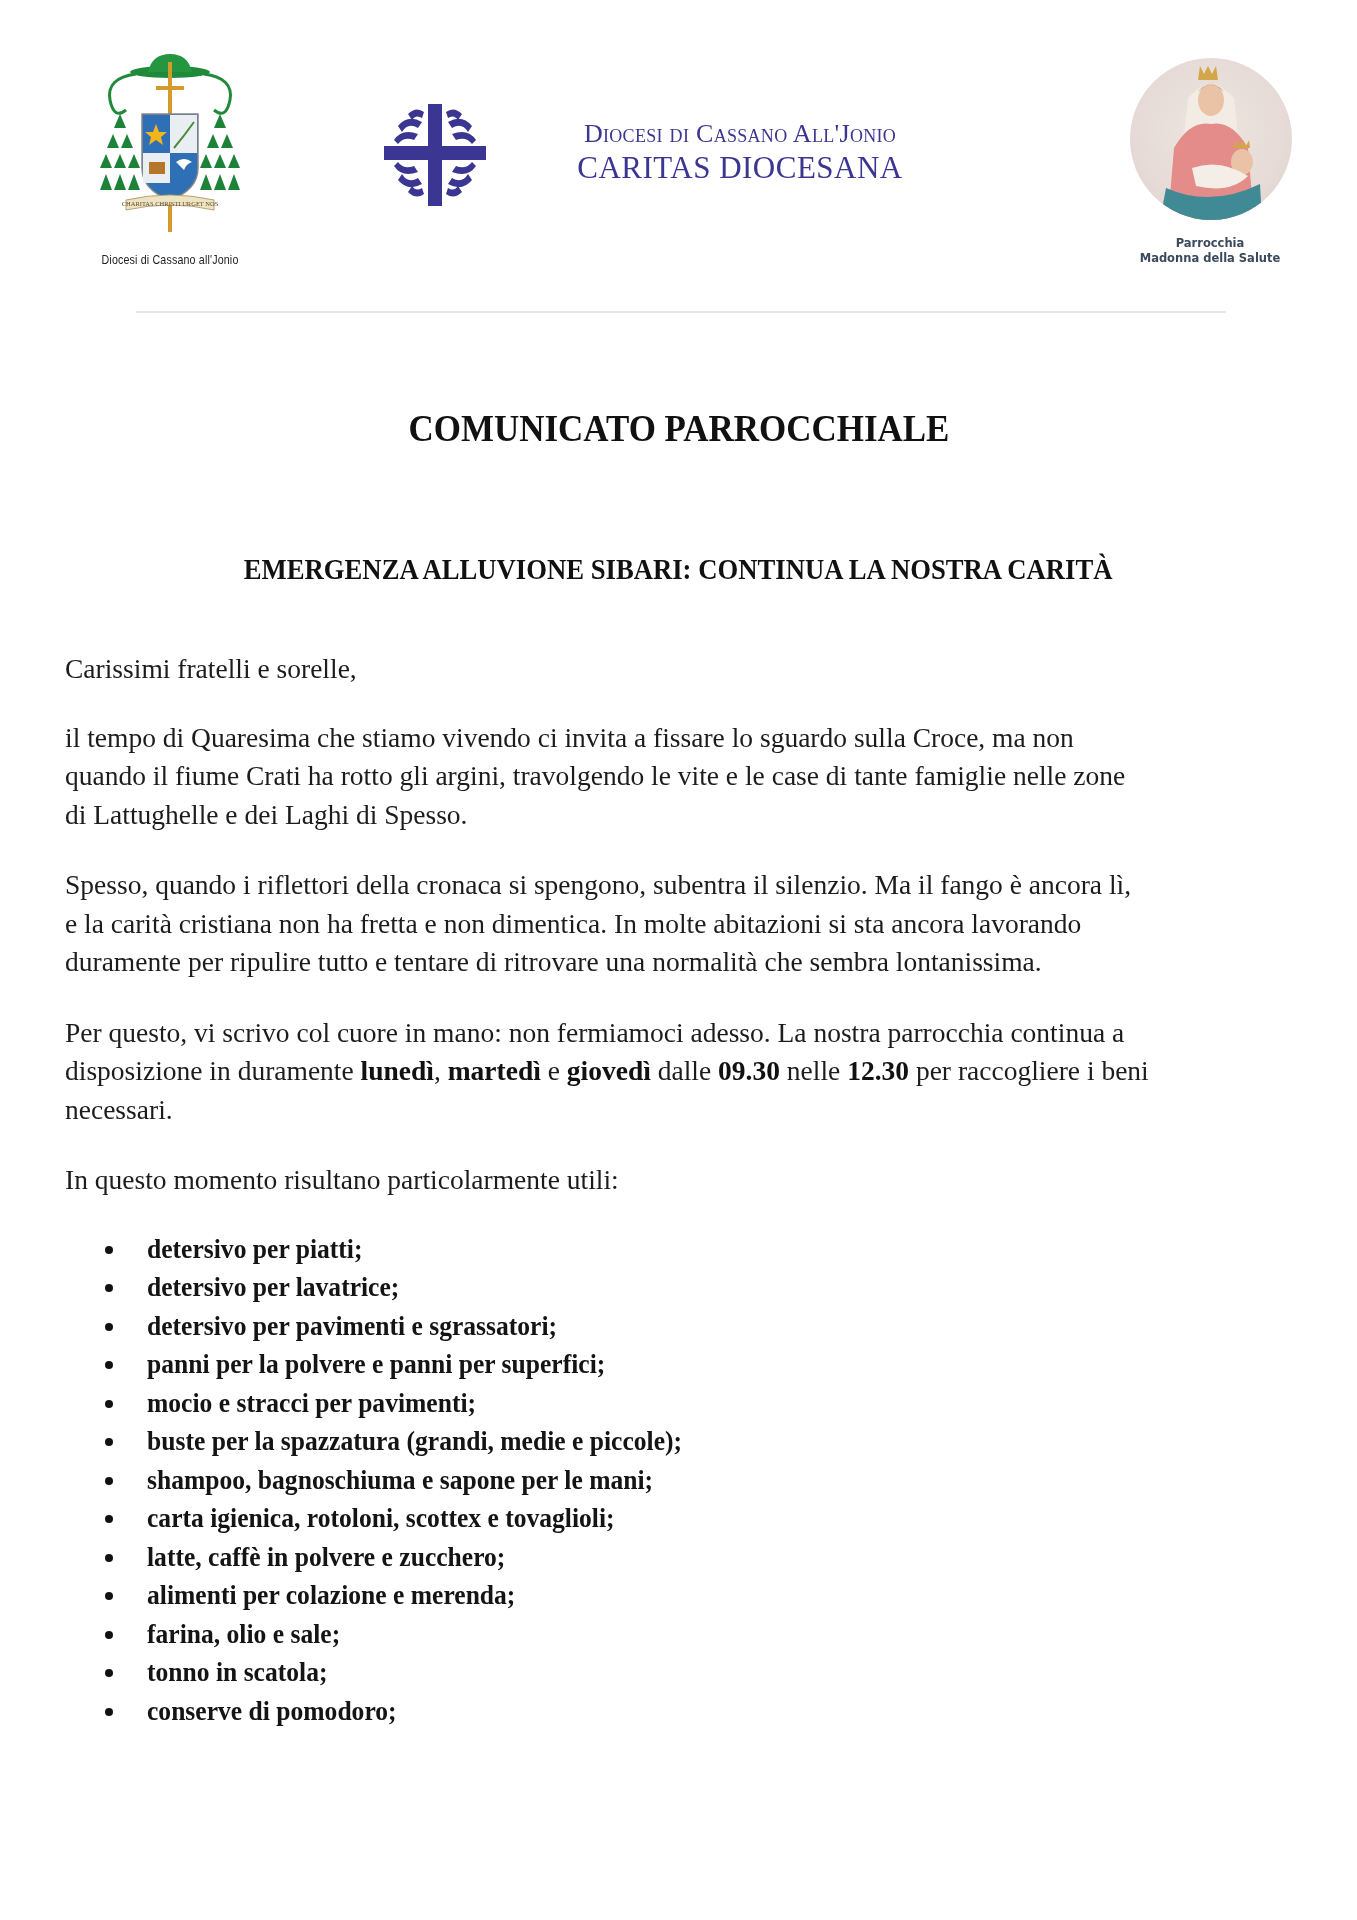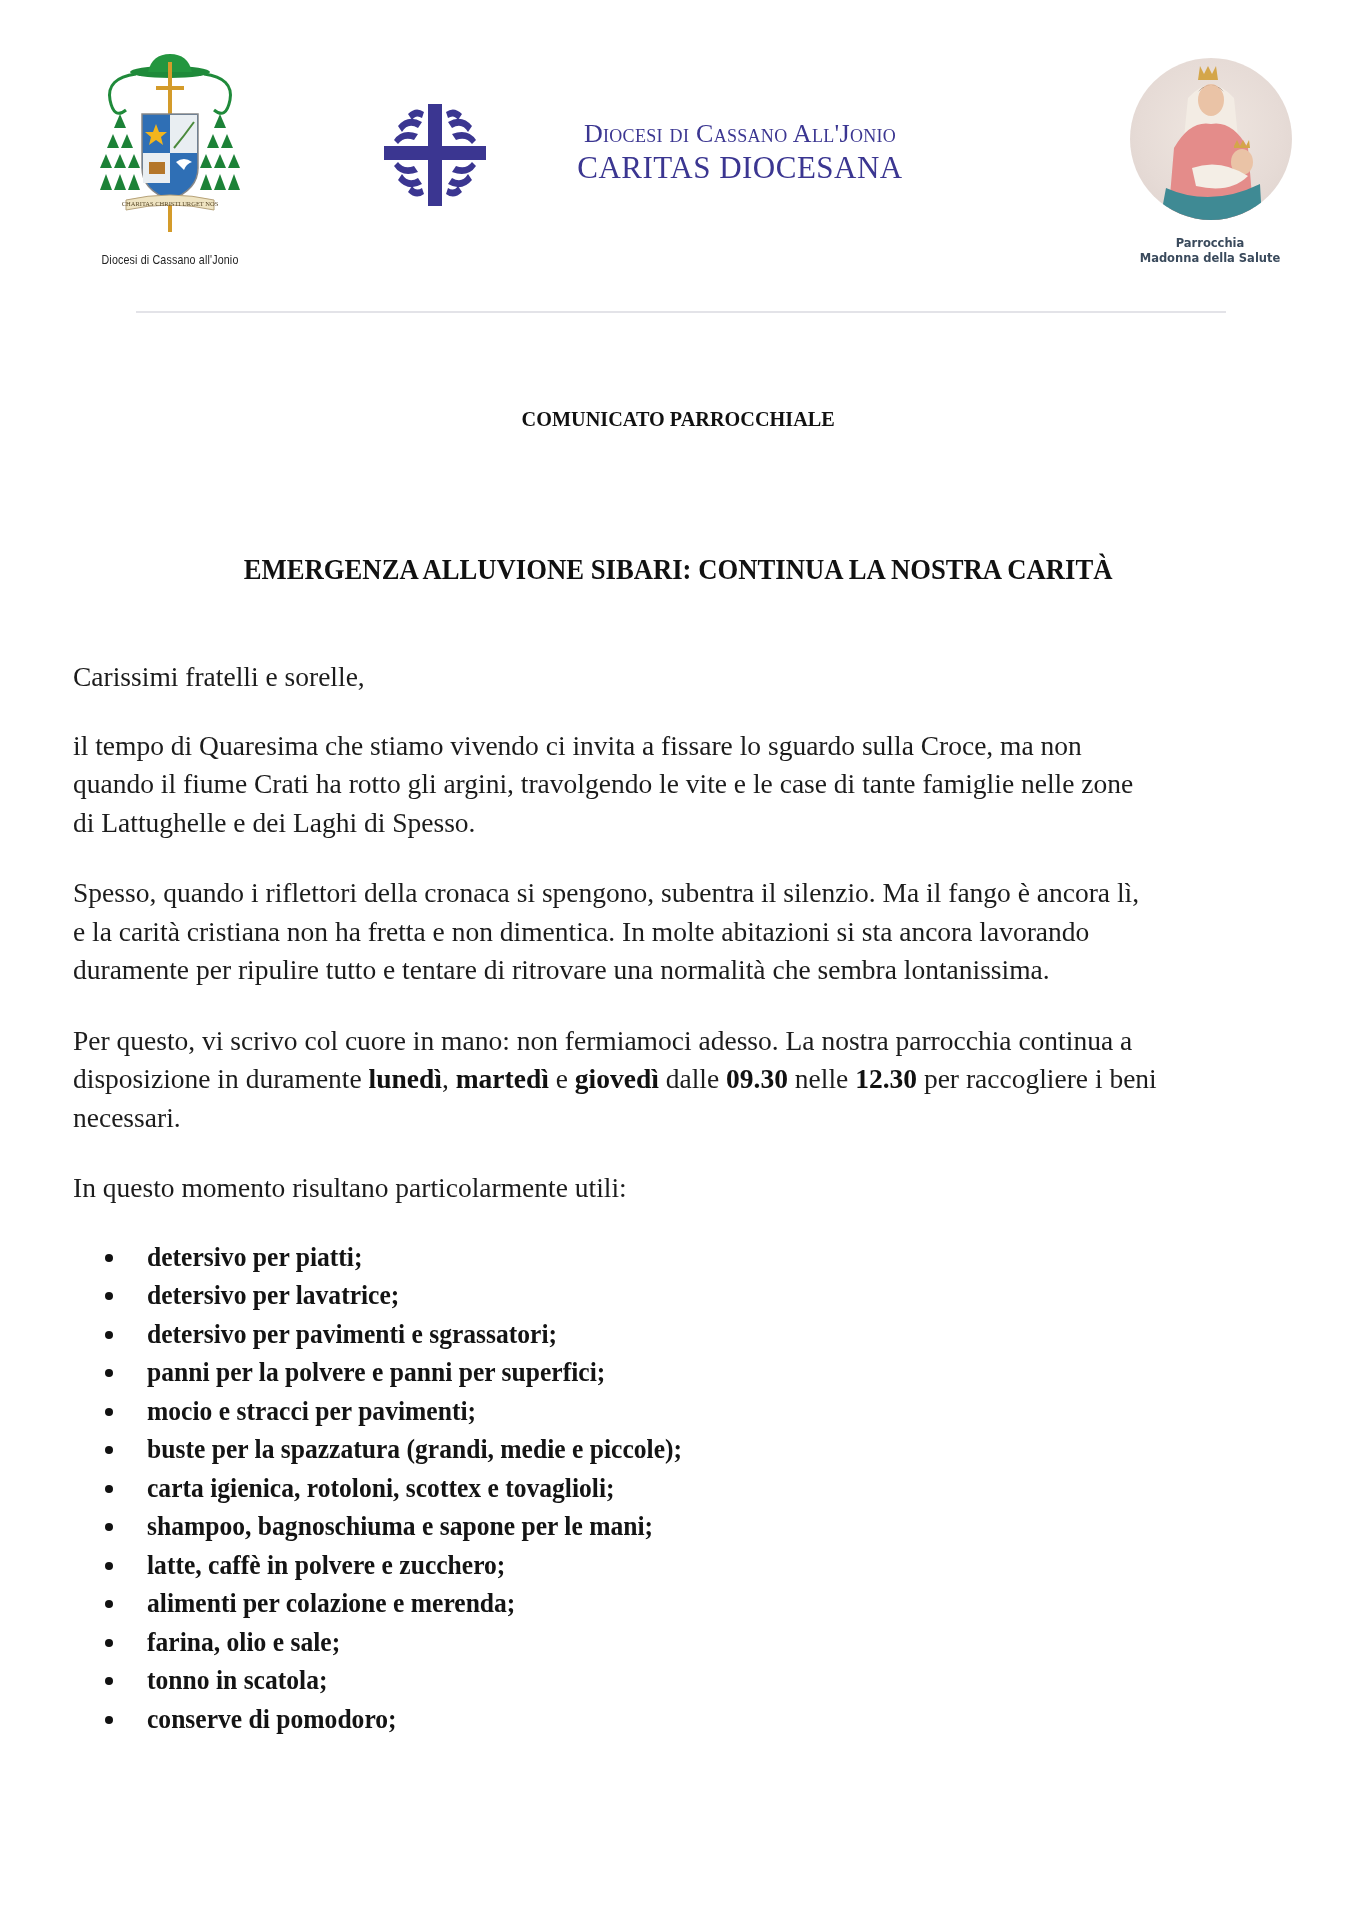--- a/index.html
+++ b/index.html
@@ -21,29 +21,29 @@
 
     .parish-photo { position: absolute; left: 1130px; top: 58px; width: 162px; height: 162px; border-radius: 50%; overflow: hidden;
       background: radial-gradient(circle at 50% 45%, #efe6e0 0%, #e6dbd6 60%, #ddd1cc 100%); }
     .parish-caption { position: absolute; left: 1110px; top: 236px; width: 200px; text-align: center;
       font-family: "DejaVu Sans", "Liberation Sans", sans-serif; font-weight: bold; font-size: 11.5px; line-height: 15px; color: #3a4a5c; }
 
     .divider { position: absolute; left: 136px; top: 311px; width: 1090px; height: 2px; background: #e3e3e8; }
 
     
     .title-main { position: absolute; left: 0; top: 406px; width: 1357px; text-align: center;
-      font-family: "Liberation Serif", "DejaVu Serif", serif; font-weight: bold; font-size: 22px; letter-spacing: 0px; color: #111; }
+      font-family: "Liberation Serif", "DejaVu Serif", serif; font-weight: bold; font-size: 38px; letter-spacing: 0px; color: #111; }
     .title-sub { position: absolute; left: 0; top: 553px; width: 1357px; text-align: center;
       font-family: "Liberation Serif", "DejaVu Serif", serif; font-weight: bold; font-size: 29px; color: #111; }
     .title-main span, .title-sub span { display: inline-block; transform: scaleX(0.92); }
 
     
     .body { position: absolute; left: 65px; top: 650px; width: 1240px;
       font-family: "Liberation Serif", "DejaVu Serif", serif; font-size: 27.5px; line-height: 38.5px; color: #1c1c1c; }
-    .body p { margin: 8px; }
+    .body p { margin: 0; }
     .greeting { margin-bottom: 30px !important; }
     .para { margin-bottom: 32px !important; }
     .para .ln { display: block; white-space: nowrap; }
     .b { font-weight: bold; color: #111; }
 
     .list-intro { margin-bottom: 30px !important; }
     .list { list-style: none; margin: 0; padding: 0; }
     .list li { position: relative; padding-left: 82px; font-weight: bold; line-height: 38.5px; color: #141414; white-space: nowrap; }
     .list li .text { display: inline-block; transform: scaleX(0.93); transform-origin: left center; }
     .list li .bullet { position: absolute; left: 40px; top: 16px; width: 8px; height: 8px; border-radius: 50%; background: #111; }
@@ -189,21 +189,21 @@
 
   <p class="list-intro">In questo momento risultano particolarmente utili:</p>
 
   <ul class="list">
     <li><span class="bullet"></span><span class="text">detersivo per piatti;</span></li>
     <li><span class="bullet"></span><span class="text">detersivo per lavatrice;</span></li>
     <li><span class="bullet"></span><span class="text">detersivo per pavimenti e sgrassatori;</span></li>
     <li><span class="bullet"></span><span class="text">panni per la polvere e panni per superfici;</span></li>
     <li><span class="bullet"></span><span class="text">mocio e stracci per pavimenti;</span></li>
     <li><span class="bullet"></span><span class="text">buste per la spazzatura (grandi, medie e piccole);</span></li>
+    <li><span class="bullet"></span><span class="text">shampoo, bagnoschiuma e sapone per le mani;</span></li>
     <li><span class="bullet"></span><span class="text">carta igienica, rotoloni, scottex e tovaglioli;</span></li>
-    <li><span class="bullet"></span><span class="text">shampoo, bagnoschiuma e sapone per le mani;</span></li>
     <li><span class="bullet"></span><span class="text">latte, caffè in polvere e zucchero;</span></li>
     <li><span class="bullet"></span><span class="text">alimenti per colazione e merenda;</span></li>
     <li><span class="bullet"></span><span class="text">farina, olio e sale;</span></li>
     <li><span class="bullet"></span><span class="text">tonno in scatola;</span></li>
     <li><span class="bullet"></span><span class="text">conserve di pomodoro;</span></li>
   </ul>
 </div>
 
 </body></html>

